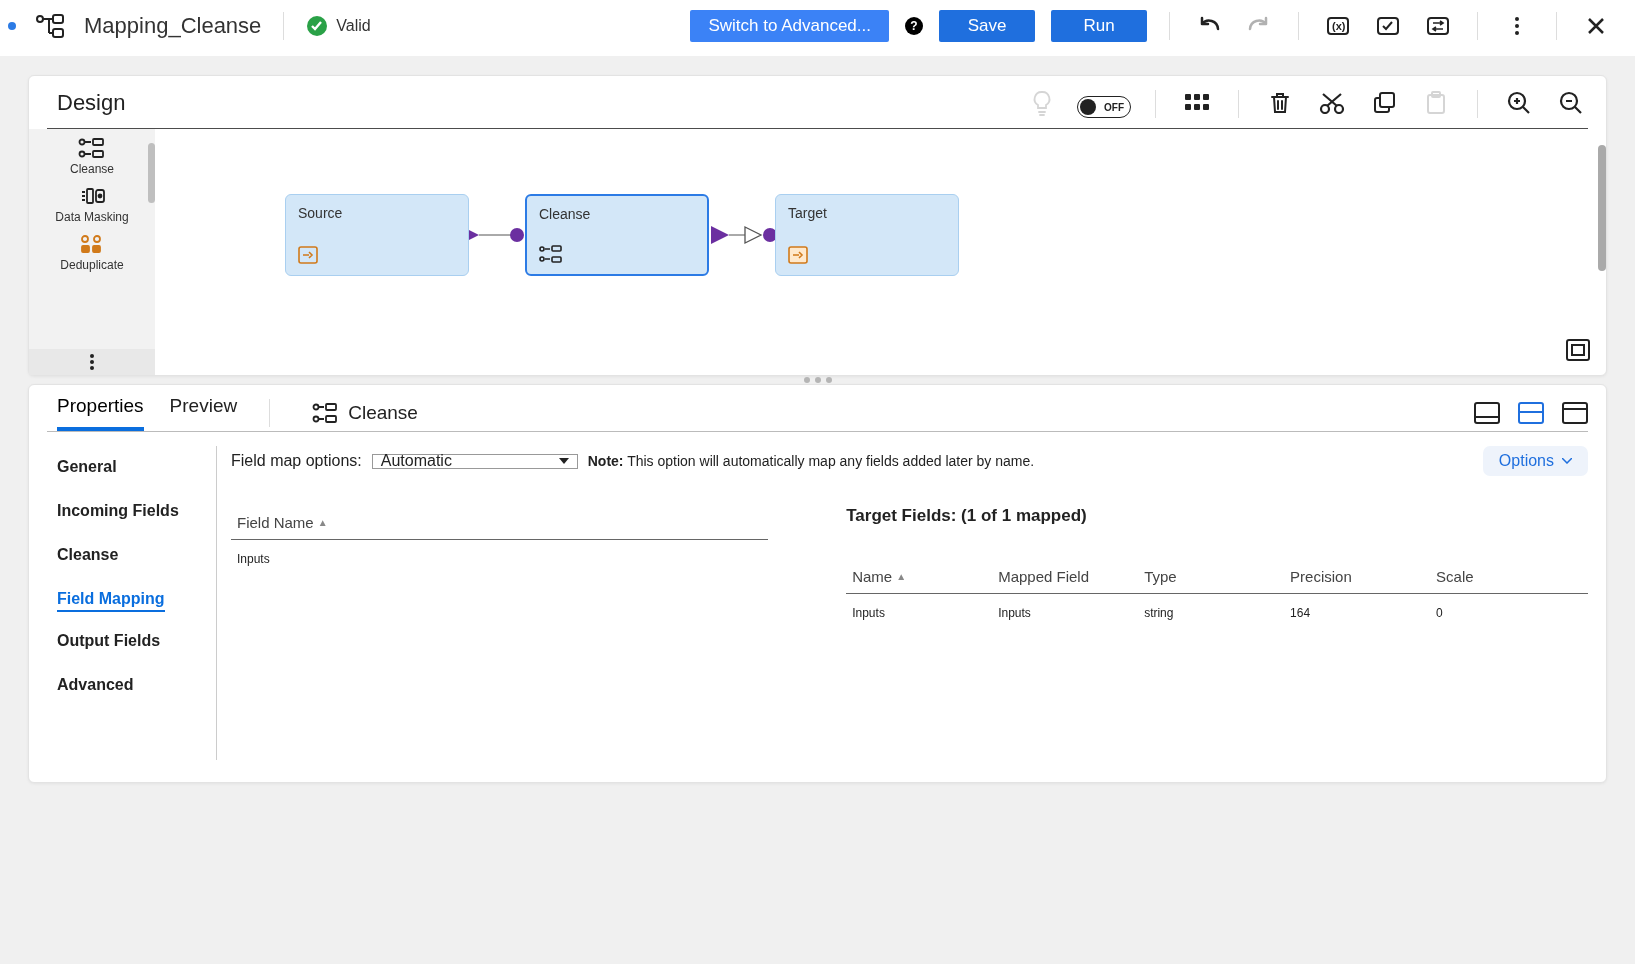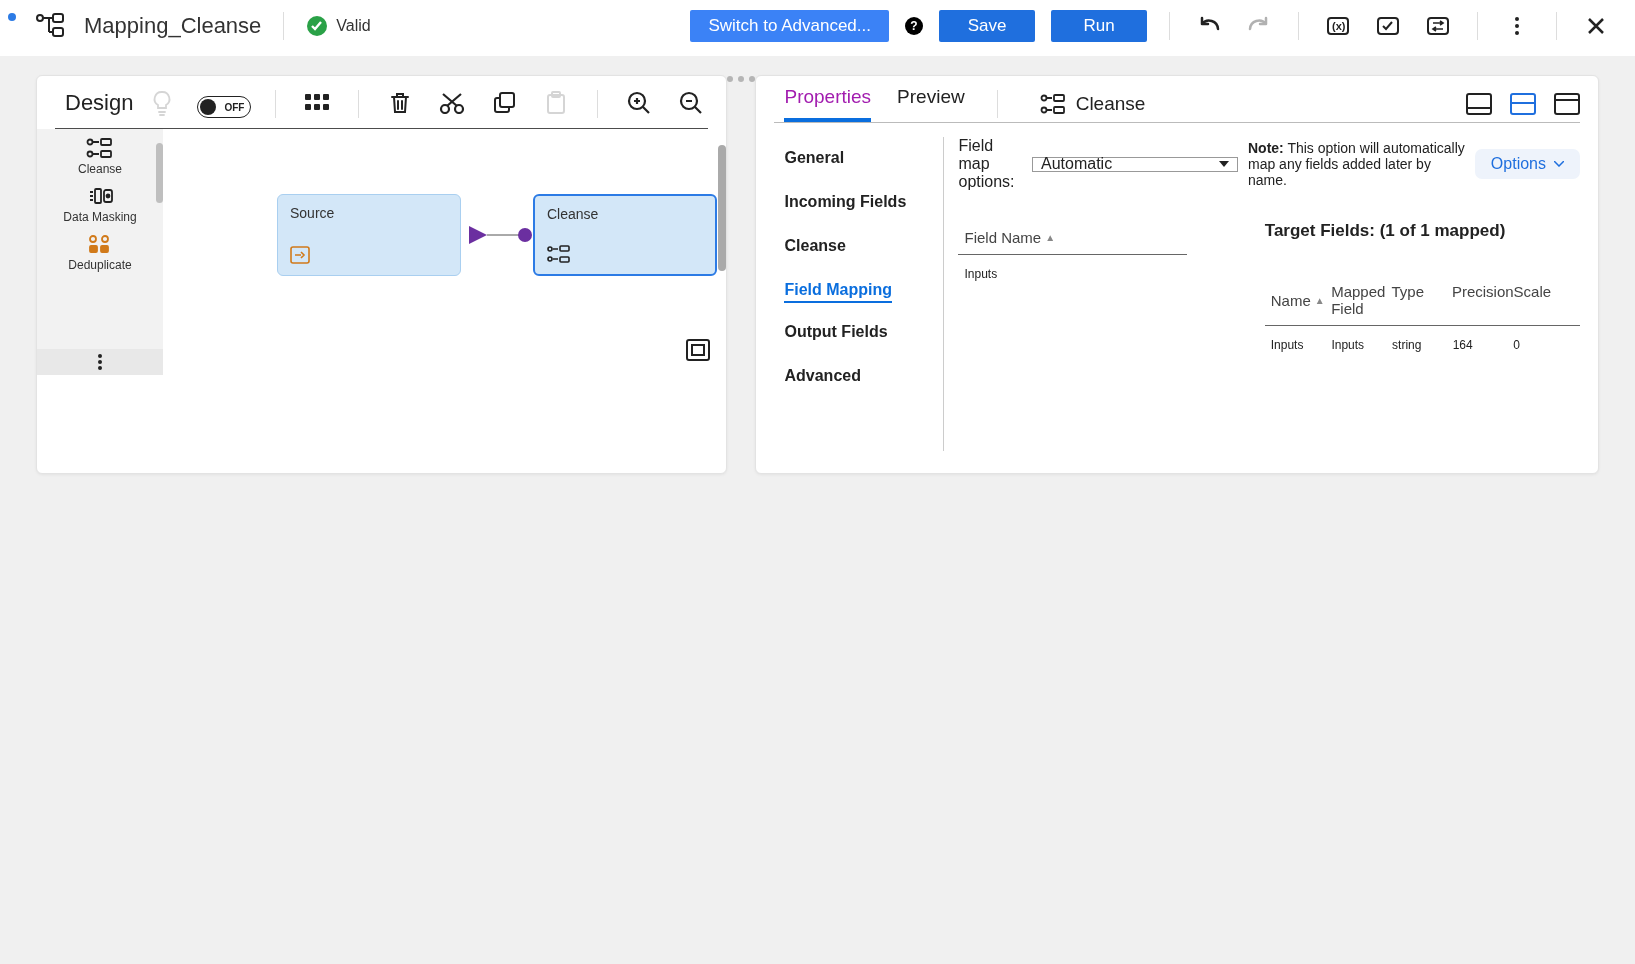--- a/index.html
+++ b/index.html
@@ -1,36 +1,36 @@
 <!DOCTYPE html>
 <html><head>
 <meta charset="utf-8">
 <style>
 * { box-sizing: border-box; margin: 0; padding: 0; }
 body { font-family: "Segoe UI", Arial, sans-serif; background: #f0f0f0; color: #222; font-size: 14px; }
 
 
 .topbar { display: flex; align-items: center; gap: 16px; padding: 10px 22px 14px 8px; background: #fff; border-bottom: 1px solid #f0f0f0; }
-.tb-left { display: flex; gap: 20px; }
+.tb-left { display: flex; align-items: center; gap: 20px; }
 .dirty-dot { width: 8px; height: 8px; background: #2c7be5; border-radius: 50%; }
 .mapping-icon svg { display: block; }
 .tb-title { font-size: 22px; color: #333; }
 .vsep { width: 1px; height: 28px; background: #ddd; margin: 0 6px; }
 .valid-wrap { display: flex; align-items: center; gap: 8px; }
 .valid-text { font-size: 16px; color: #333; }
 .btn { border: none; cursor: pointer; font-size: 17px; padding: 6px 18px; border-radius: 2px; }
 .btn-purple { background: #3b82f6; color: #fff; }
 .btn-blue { background: #1f6fde; color: #fff; min-width: 96px; }
 .help-circle { width: 18px; height: 18px; border-radius: 50%; background: #000; color: #fff; display: inline-flex; align-items: center; justify-content: center; font-size: 12px; font-weight: bold; }
 .spacer { flex: 1; }
 .icon-btn { background: none; border: none; cursor: pointer; padding: 4px; display: inline-flex; align-items: center; justify-content: center; width: 34px; height: 30px; }
 .icon-btn.disabled { opacity: .35; cursor: default; }
 
 
-.main { padding: 18px 36px; display: flex; flex-direction: row; gap: 0; }
+.main { padding: 18px 28px; display: flex; flex-direction: column; gap: 0; }
 .panel { background: #fff; border: 1px solid #e3e3e3; border-radius: 6px; box-shadow: 0 1px 3px rgba(0,0,0,.06); }
 
 
 .design-header { display: flex; align-items: center; padding: 12px 18px 10px 28px; gap: 12px; }
 .design-title { font-size: 22px; color: #222; flex: 1; }
 .design-toolbar { display: flex; align-items: flex-end; gap: 18px; }
 .toggle { position: relative; width: 54px; height: 22px; border: 1.5px solid #222; border-radius: 11px; display: inline-flex; align-items: center; font-size: 10px; font-weight: bold; padding: 0 6px; justify-content: flex-end; background: #fff; color: #222; }
 .toggle::before { content: ""; position: absolute; left: 2px; top: 2px; width: 16px; height: 16px; background: #222; border-radius: 50%; }
 .design-divider { height: 1px; background: #000; margin: 0 18px; opacity: .7; }
 
@@ -51,21 +51,21 @@
 .flow-node .node-icon { position: absolute; left: 12px; bottom: 8px; }
 
 
 .splitter-dots { display: flex; justify-content: center; gap: 5px; padding: 1px 0; }
 .splitter-dots span { width: 6px; height: 6px; background: #b5b5b5; border-radius: 50%; }
 
 
 .prop-header { display: flex; align-items: center; padding: 10px 18px 0 28px; gap: 26px; }
 .prop-tabs { display: flex; gap: 26px; }
 .prop-tab { font-size: 19px; color: #222; padding-bottom: 10px; cursor: pointer; }
-.prop-tab.active { color: #a21caf; border-bottom: 4px solid #0a6ede; }
+.prop-tab.active { color: #000000; border-bottom: 4px solid #0a6ede; }
 .prop-obj { display: flex; align-items: center; gap: 10px; font-size: 19px; margin-left: 10px; }
 .prop-right { margin-left: auto; display: flex; gap: 18px; align-items: center; }
 .layout-btn { width: 26px; height: 22px; border: 2.5px solid #222; border-radius: 3px; display: inline-flex; flex-direction: column; cursor: pointer; background: #fff; }
 .layout-btn.split-h::after { content:""; flex:1; border-top: 2.5px solid #222; margin-top: 7px; }
 .layout-btn.active { border-color: #1f6fde; }
 .layout-btn.active::after { border-color: #1f6fde; }
 .prop-divider { height: 1px; background: #bbb; margin: 0 18px; }
 
 .prop-body { display: flex; padding: 14px 18px 22px 28px; gap: 0; }
 .prop-side { width: 160px; display: flex; flex-direction: column; gap: 14px; border-right: 1px solid #ccc; padding-top: 6px; padding-bottom: 60px; }
@@ -293,21 +293,21 @@
             <circle cx="362" cy="106" r="7" fill="#6b2fa0"></circle>
           </g>
           <g>
             <polygon points="556,97 574,106 556,115" fill="#6b2fa0"></polygon>
             <line x1="574" y1="106" x2="590" y2="106" stroke="#555" stroke-width="1"></line>
             <polygon points="590,98 606,106 590,114" fill="none" stroke="#555" stroke-width="1.3"></polygon>
             <circle cx="615" cy="106" r="7" fill="#6b2fa0"></circle>
           </g>
         </svg>
 
-        <div class="flow-node" style="left:114px; top:65px;">
+        <div class="flow-node" style="left:130px; top:65px;">
           <div class="node-label">Source</div>
           <span class="node-icon"><svg width="20" height="18" viewBox="0 0 20 18">
                 <rect x="1" y="1" width="18" height="16" rx="2" stroke="#d17a1a" stroke-width="1.6" fill="none"></rect>
                 <path d="M5 9 h6 M11 6 l3 3 l-3 3" stroke="#d17a1a" stroke-width="1.6" fill="none"></path>
               </svg></span>
         </div>
         <div class="flow-node selected" style="left:370px; top:65px;">
           <div class="node-label">Cleanse</div>
           <span class="node-icon"><svg width="24" height="18" viewBox="0 0 24 18">
                 <g stroke="#222" stroke-width="1.6" fill="none">

